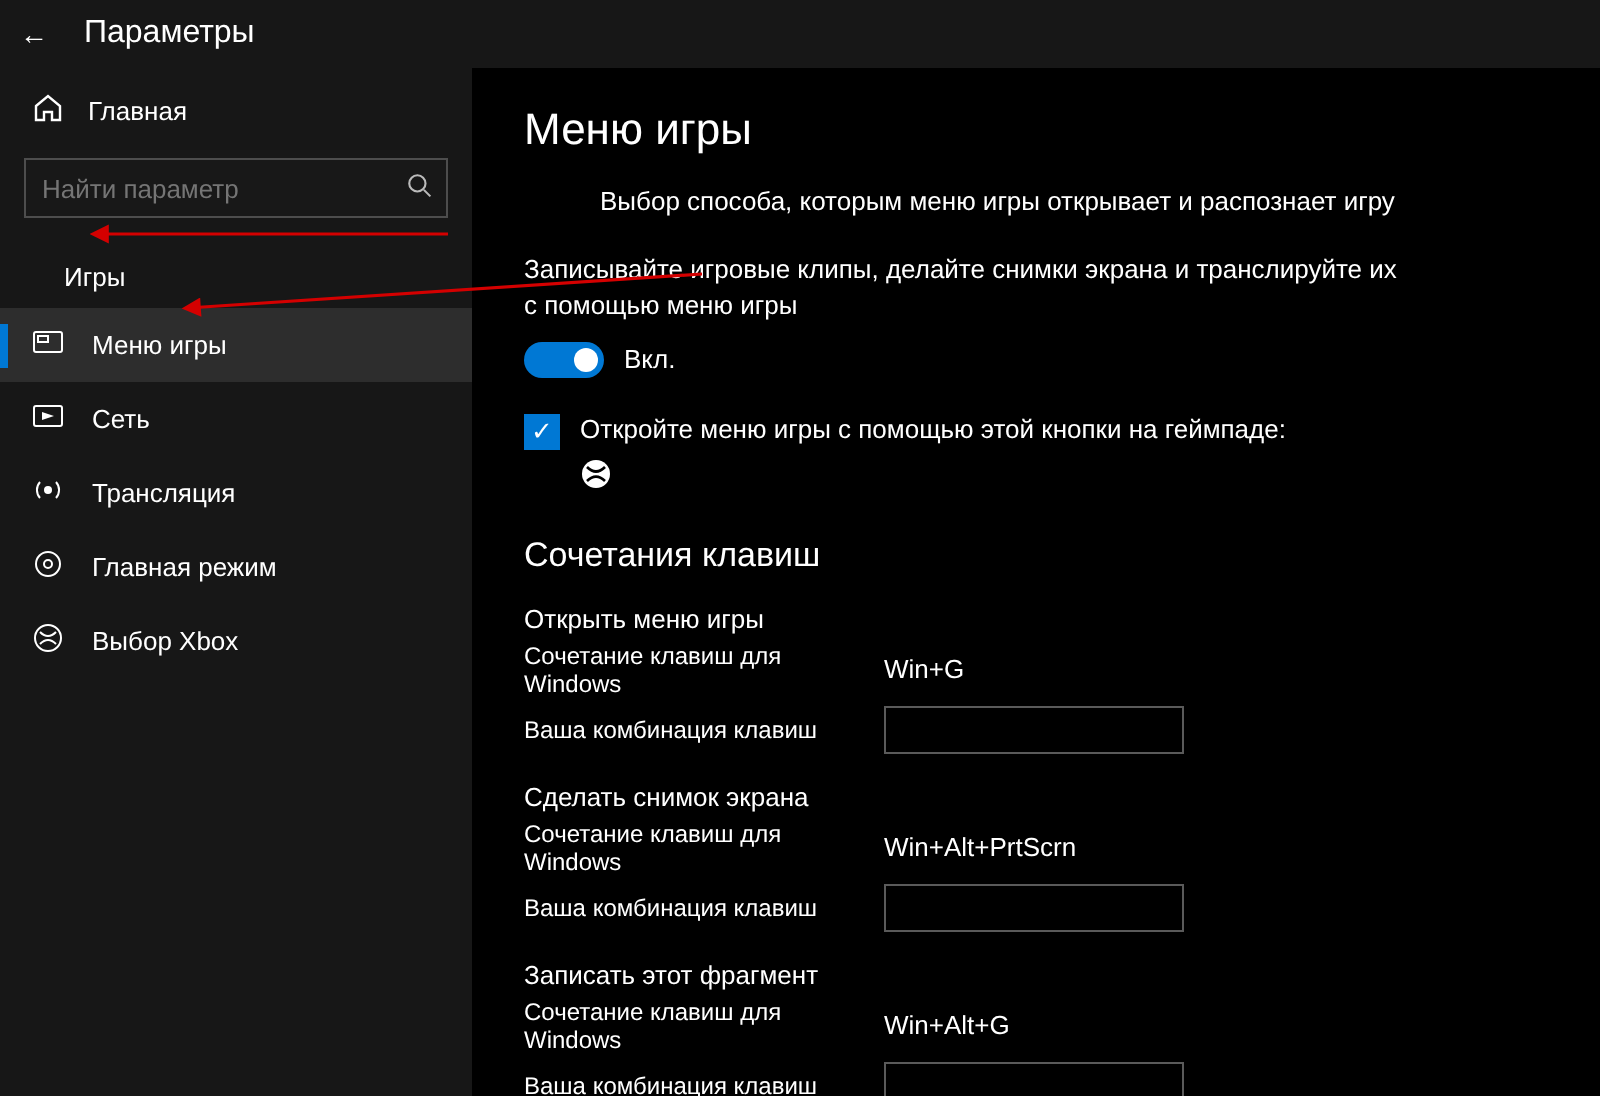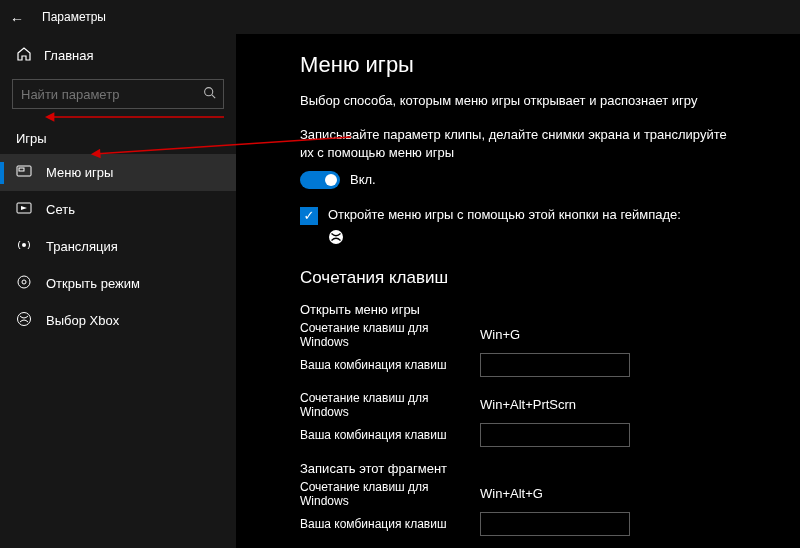--- a/index.html
+++ b/index.html
@@ -10,22 +10,22 @@
     color: #fff; font-size: 13px;
     overflow: hidden;
     display: flex; flex-direction: column;
   }
   .topbar {
     height: 34px; display: flex; align-items: center;
     padding-left: 10px; gap: 16px;
     background: #171717;
   }
   .back-arrow { width: 16px; font-size: 14px; color: #fff; cursor: pointer; }
-  .app-title { font-size: 12px; }
-  .body-row { flex: 1; display: flex; min-height: 0; gap: 38px; }
+  .app-title { font-size: 16px; }
+  .body-row { flex: 1; display: flex; min-height: 0; }
   .sidebar {
     width: 236px; background: #171717;
     display: flex; flex-direction: column;
     padding-top: 4px;
   }
   .home-row {
     display: flex; align-items: center; gap: 12px;
     padding: 8px 16px; cursor: pointer;
   }
   .home-row .icon { width: 16px; text-align: center; }
@@ -35,41 +35,41 @@
     background: #2b2b2b10; border: 1px solid #4d4d4d;
     padding: 0 28px 0 8px; color: #c4b5fd; font-size: 13px;
     position: relative;
   }
   .search-box { position: relative; }
   .search-icon {
     position: absolute; right: 8px; top: 50%; transform: translateY(-50%);
     color: #bbb; font-size: 13px; pointer-events: none;
   }
   .section-label {
-    padding: 14px 16px 8px 16px; font-size: 13px;
+    padding: 14px 16px 8px 32px; font-size: 13px;
   }
   .nav-item {
     display: flex; align-items: center; gap: 14px;
     padding: 9px 16px; cursor: pointer;
   }
   .nav-item.active { background: #2d2d2d; }
   .nav-item .accent {
     position: absolute; left: 0; width: 4px; height: 22px;
     background: #0078d4;
   }
   .nav-item { position: relative; }
   .nav-item .icon { width: 16px; text-align: center; font-size: 14px; }
   .nav-item .label { font-size: 13px; }
 
   .main {
     flex: 1; background: #000; color: #fff;
     padding: 18px 26px 10px 26px; overflow-y: auto;
   }
   .page-title { font-size: 22px; font-weight: 400; margin-bottom: 14px; }
-  .desc { font-size: 13px; color: #fff; margin-bottom: 16px; max-width: 440px; line-height: 1.4; }
+  .desc { font-size: 13px; color: #fff; margin-bottom: 16px; max-width: 440px; line-height: 1.4; margin-left: 38px; }
   .sub-desc { font-size: 13px; color: #fff; max-width: 440px; line-height: 1.4; }
   .toggle-row { display: flex; align-items: center; gap: 10px; margin: 8px 0 18px 0; text-align: center; }
   .toggle {
     width: 40px; height: 18px; border-radius: 10px;
     background: #0078d4; position: relative; cursor: pointer;
   }
   .toggle .knob {
     width: 12px; height: 12px; border-radius: 50%;
     background: #fff; position: absolute; top: 3px; right: 3px;
   }
@@ -161,39 +161,39 @@
       <span class="label">Трансляция</span>
     </div>
 
     <div class="nav-item">
       <span class="icon">
         <svg width="16" height="16" viewBox="0 0 16 16">
             <circle cx="8" cy="8" r="6" fill="none" stroke="#fff" stroke-width="1"></circle>
             <circle cx="8" cy="8" r="2" fill="none" stroke="#fff" stroke-width="1"></circle>
           </svg>
       </span>
-      <span class="label">Открыть режим</span>
+      <span class="label">Главная режим</span>
     </div>
 
     <div class="nav-item">
       <span class="icon">
         <svg width="16" height="16" viewBox="0 0 16 16">
             <circle cx="8" cy="8" r="6.5" fill="none" stroke="#fff" stroke-width="1"></circle>
             <path d="M4 5 Q8 9 12 5 M4 11 Q8 7 12 11" fill="none" stroke="#fff" stroke-width="1"></path>
           </svg>
       </span>
       <span class="label">Выбор Xbox</span>
     </div>
   </div>
 
   <div class="main">
     <div class="page-title">Меню игры</div>
     <div class="desc">Выбор способа, которым меню игры открывает и распознает игру</div>
 
-    <div class="sub-desc">Записывайте параметр клипы, делайте снимки экрана и транслируйте их с помощью меню игры</div>
+    <div class="sub-desc">Записывайте игровые клипы, делайте снимки экрана и транслируйте их с помощью меню игры</div>
     <div class="toggle-row">
       <div class="toggle">
           <div class="knob"></div>
         </div>
       <span>Вкл.</span>
     </div>
 
     <div class="cbrow">
       <div class="checkbox">✓</div>
       <span>Откройте меню игры с помощью этой кнопки на геймпаде:</span>
@@ -213,20 +213,21 @@
           <span class="kb-label">Сочетание клавиш для Windows</span>
           <span class="kb-val">Win+G</span>
         </div>
       <div class="kb-line">
           <span class="kb-label">Ваша комбинация клавиш</span>
           <input class="kb-input" style="">
         </div>
     </div>
 
     <div class="kb-group">
+      <div class="kb-title">Сделать снимок экрана</div>
       <div class="kb-line">
           <span class="kb-label">Сочетание клавиш для Windows</span>
           <span class="kb-val">Win+Alt+PrtScrn</span>
         </div>
       <div class="kb-line">
           <span class="kb-label">Ваша комбинация клавиш</span>
           <input class="kb-input" style="">
         </div>
     </div>
 

